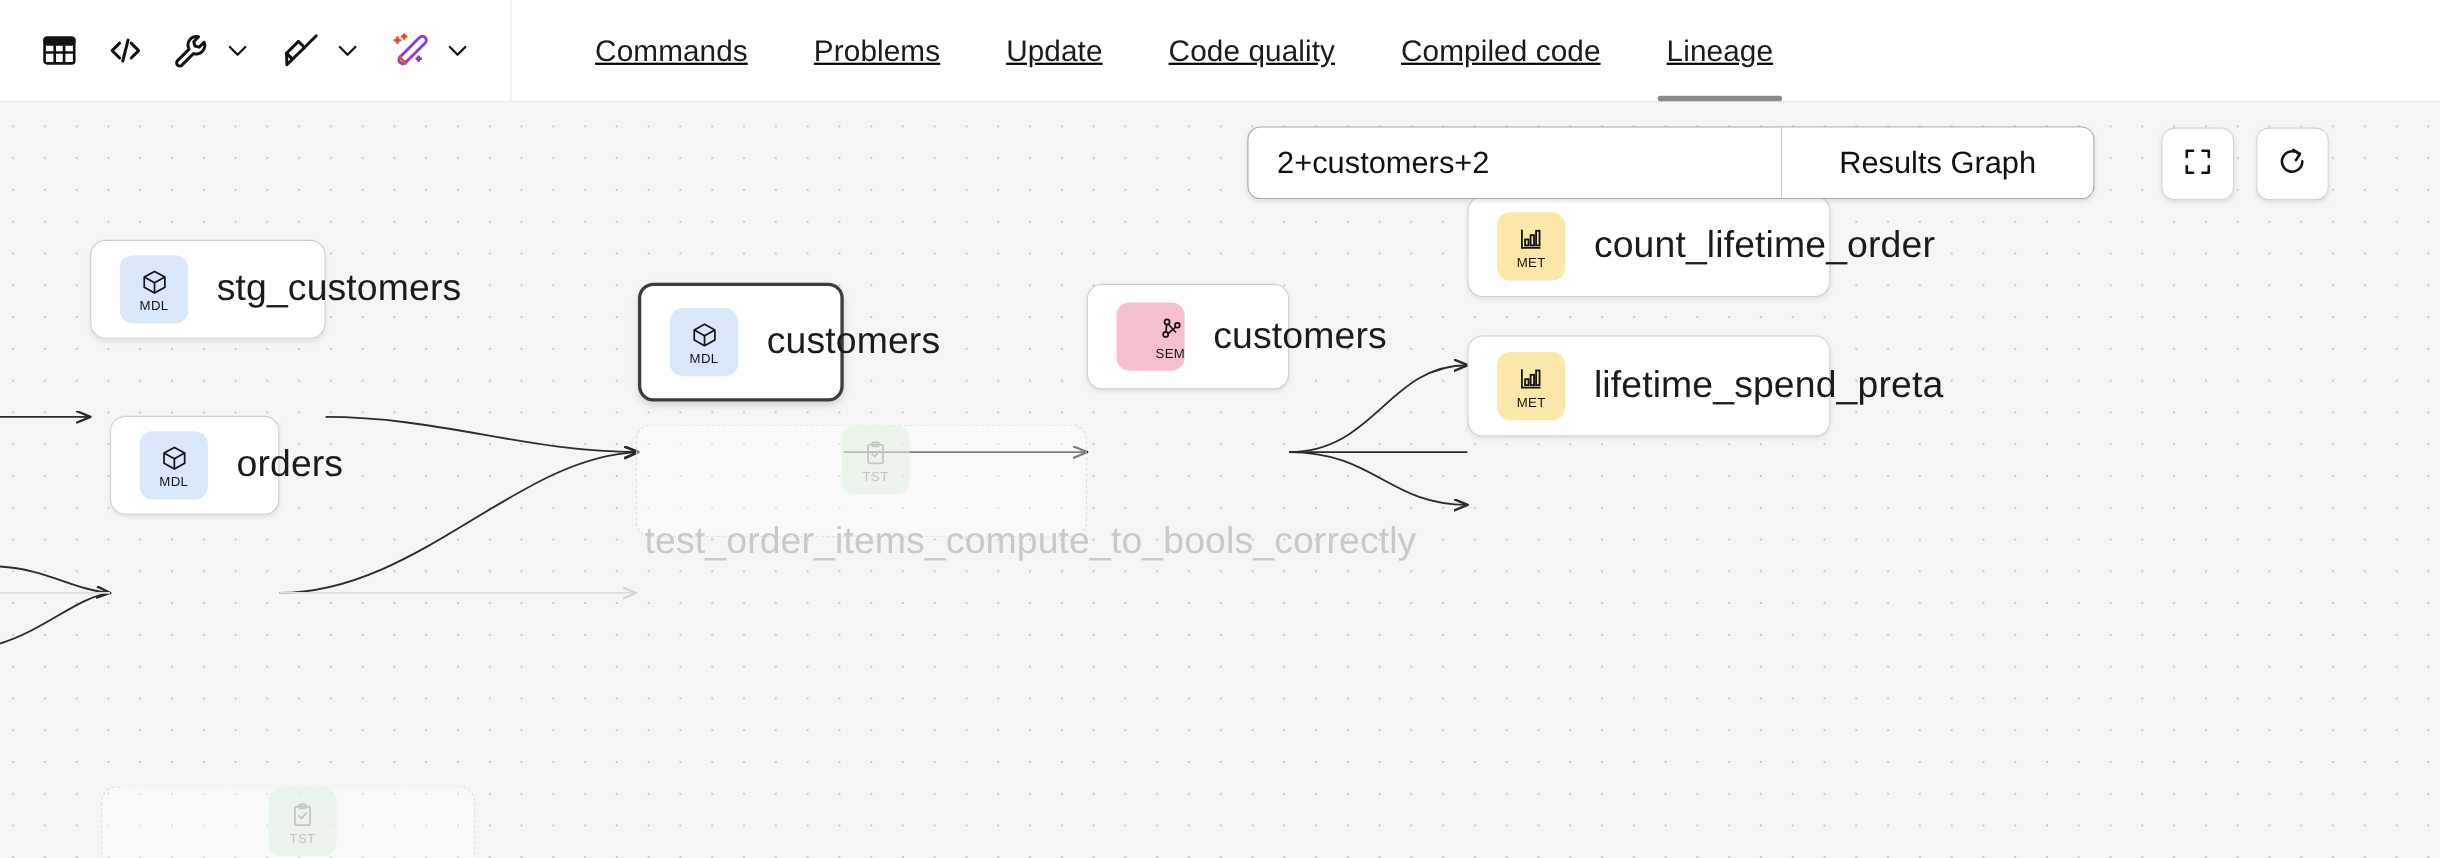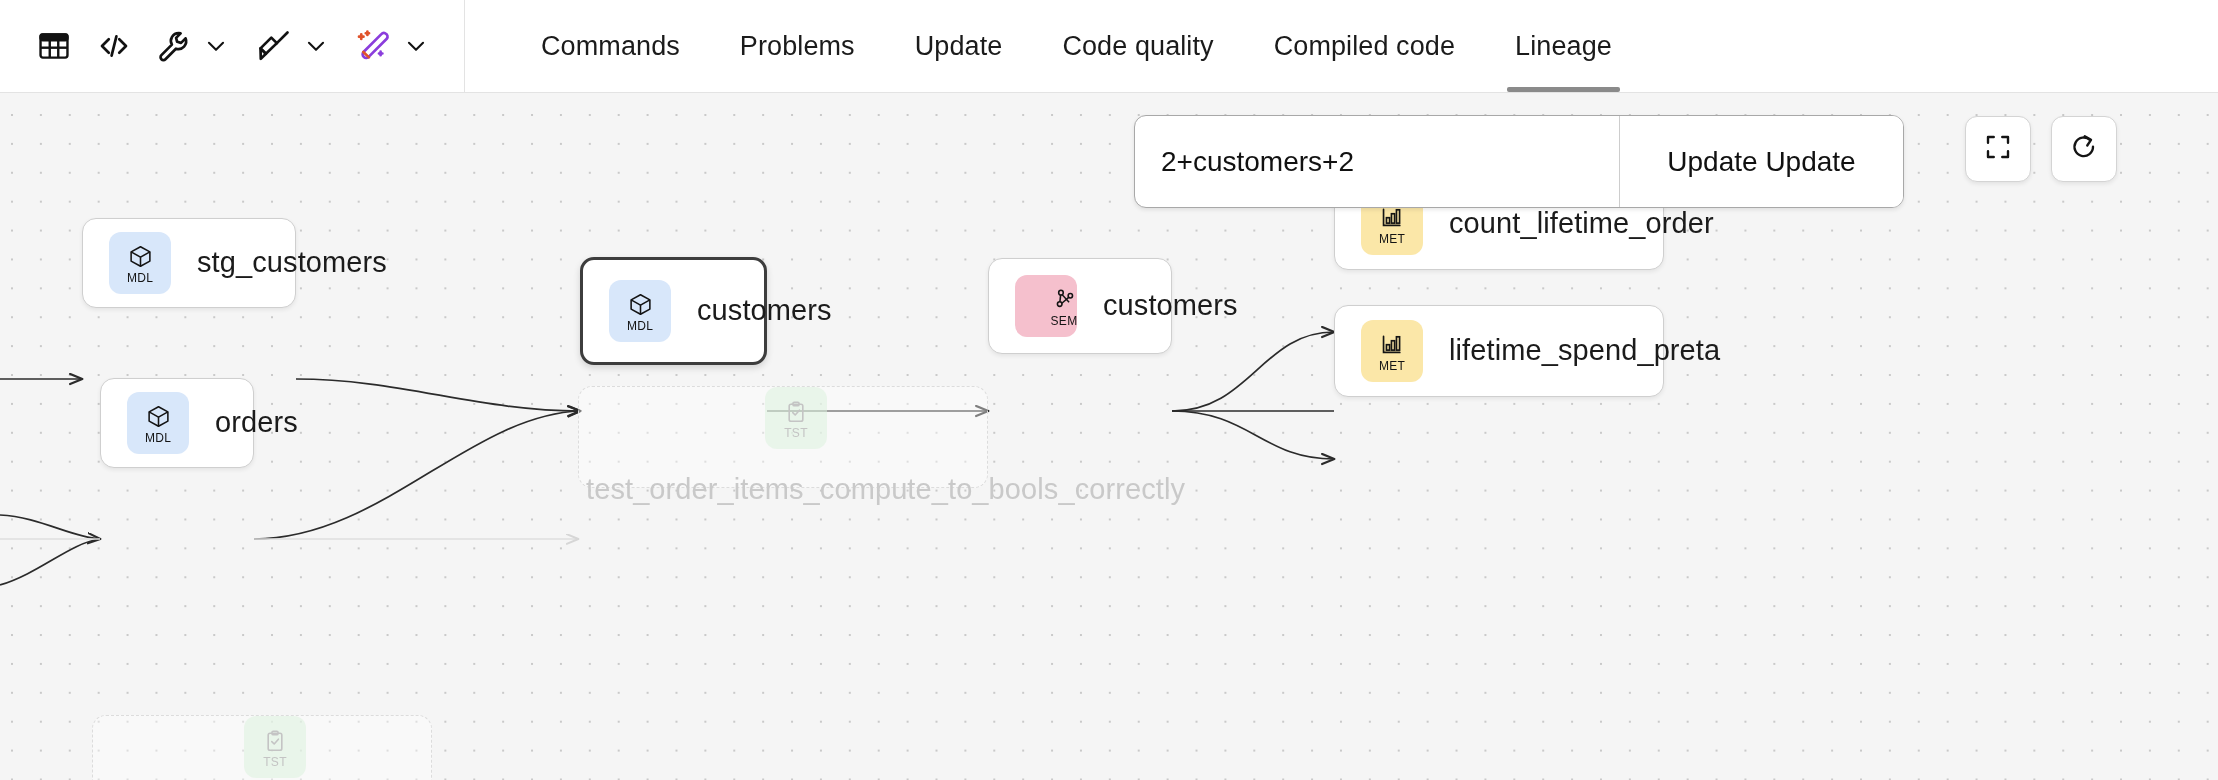--- a/index.html
+++ b/index.html
@@ -9,21 +9,21 @@
     font-family: "Liberation Sans", sans-serif;
     background: #ffffff;
   }
 
   
   .topbar {
     position: absolute; top: 0; left: 0;
     width: 2218px; height: 93px;
     background: #ffffff;
     border-bottom: 1px solid #e3e3e3;
-    display: flex; align-items: stretch;
+    display: flex; align-items: stretch; text-decoration: underline;
   }
   .tool-group {
     display: flex; align-items: center;
     padding-left: 26px; padding-right: 22px;
     gap: 4px;
     border-right: 1px solid #e3e3e3;
     height: 100%;
   }
   .tool-btn {
     width: 56px; height: 56px;
@@ -114,36 +114,36 @@
   .badge-sem { background: #f5c0cd; padding-left: 36px; }
   .badge-met { background: #fbe7a8; }
   .badge-tst { background: #ddf3de; }
   .badge .glyph { display: flex; align-items: center; justify-content: center; height: 28px; }
   .badge .code {
     font-size: 12px; font-weight: 500; letter-spacing: 0.3px;
     color: #141414; line-height: 1;
   }
   .node.dim .badge .code { color: #c4c4c4; }
   .node-label {
-    font-size: 29px; color: #1b1b1b;
+    font-size: 34px; color: #1b1b1b;
     letter-spacing: 0.1px;
     line-height: 1.28;
     white-space: nowrap;
   }
   .node.dim .node-label {
     color: #c9c9c9;
     white-space: normal;
     max-width: 420px;
   }
 
   
   .searchbar {
     position: absolute;
     left: 1134px; top: 22px;
-    width: 770px; height: 93px;
+    width: 770px; height: 66px;
     background: #ffffff;
     border: 1px solid #a8a8a8;
     border-radius: 12px;
     display: flex; align-items: stretch;
     box-shadow: 0 2px 4px rgba(0,0,0,0.09);
     overflow: hidden;
   }
   .searchbar input {
     flex: 1 1 auto;
     border: none; outline: none;
@@ -420,21 +420,21 @@
         </svg>
       </span>
       <span class="code">TST</span>
     </div>
     <span class="node-label"></span>
   </div>
 
   <div class="searchbar">
     <input type="text" value="2+customers+2" style="">
     <div class="update-btn">
-      <span>Update Update</span>
+      <span>Results Graph</span>
     </div>
   </div>
 
   <div class="ctrl-group">
     <div class="ctrl-btn">
       <span>
         <svg width="30" height="30" viewBox="0 0 24 24" fill="none" stroke="#141414" stroke-width="1.9" stroke-linecap="round" stroke-linejoin="round">
           <polyline points="4,8.6 4,4 8.6,4"></polyline>
           <polyline points="15.4,4 20,4 20,8.6"></polyline>
           <polyline points="20,15.4 20,20 15.4,20"></polyline>

